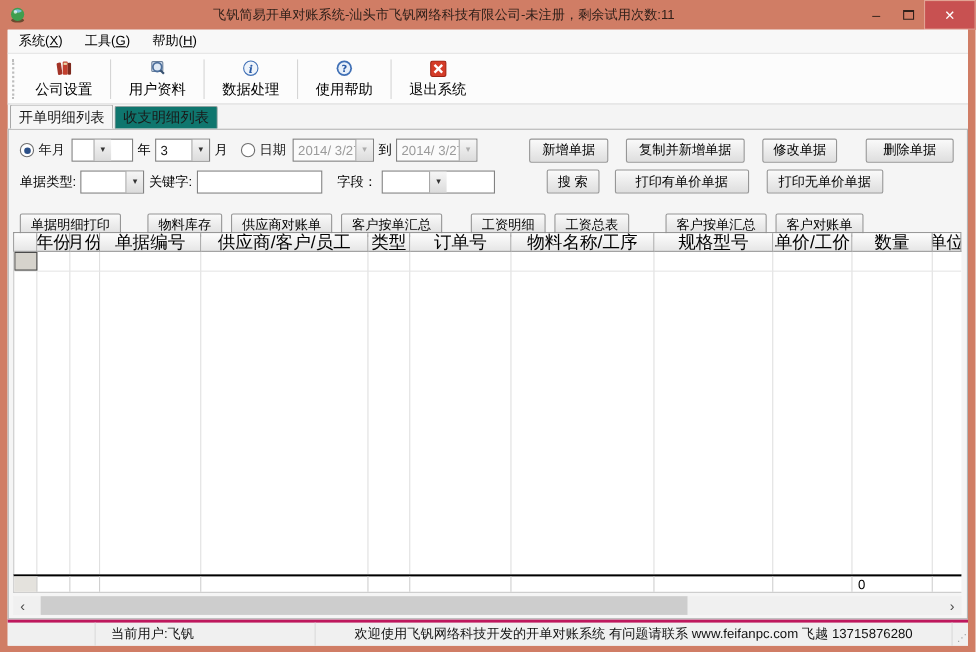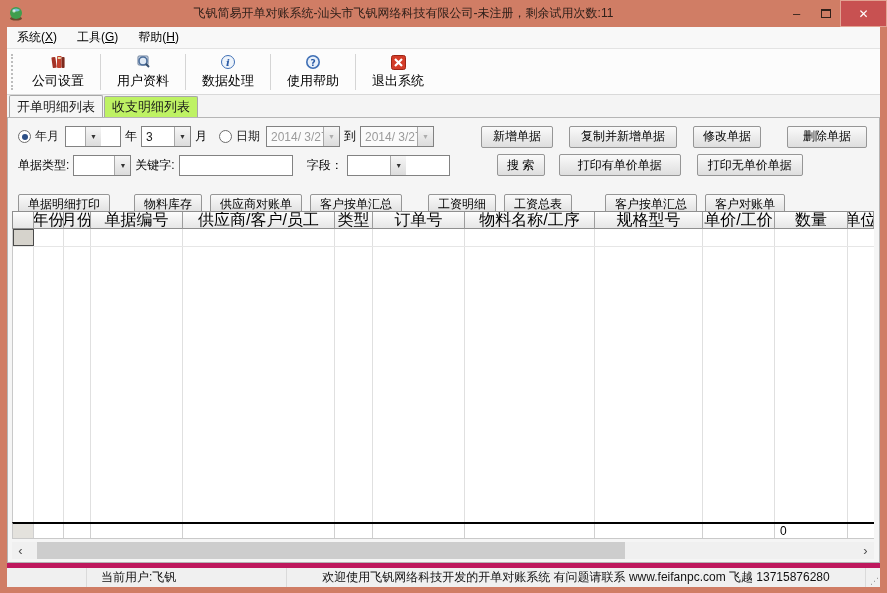--- a/index.html
+++ b/index.html
@@ -23,21 +23,21 @@
   .menu-item { margin-right:20px; color:#000; cursor:default; }
 
   .toolbar { height:46px; background:#fcfcfc; border-bottom:1px solid #d9d9d9; display:flex; align-items:center; }
   .tgrip { width:5px; height:36px; margin-left:4px; border-left:2px dotted #bdbdbd; }
   .tbtn { width:84px; height:42px; display:flex; flex-direction:column; align-items:center; justify-content:center; gap:1px; cursor:default; }
   .tbtn .tlabel { font-size:13px; color:#000; }
   .tsep { width:1px; height:36px; background:#d5d5d5; }
   .ticon { height:18px; display:flex; align-items:center; justify-content:center; }
 
   .tabstrip { height:22px; display:flex; align-items:flex-end; padding-left:2px; }
-  .tab { height:21px; padding:0 7px; line-height:19px; font-size:13px; background:#bef264; border:1px solid #a7a7a7; border-bottom:none; border-radius:2px 2px 0 0; margin-right:1px; cursor:default; }
+  .tab { height:21px; padding:0 7px; line-height:19px; font-size:13px; background:#0f766e; border:1px solid #a7a7a7; border-bottom:none; border-radius:2px 2px 0 0; margin-right:1px; cursor:default; }
   .tab.active { background:#f6f6f6; height:22px; line-height:21px; position:relative; z-index:3; }
 
   .panel { flex:1; background:#f5f5f5; border:1px solid #b5b5b5; display:flex; flex-direction:column; position:relative; min-height:0; }
 
   .frow { display:flex; align-items:center; padding-left:10px; }
   .frow1 { margin-top:7px; height:23px; }
   .frow2 { margin-top:5px; height:24px; }
   .frow3 { margin-top:7px; height:21px; }
   .lbl { margin:0 4px; white-space:nowrap; color:#000; }
 
@@ -80,21 +80,21 @@
   .c5{width:38px;} .c6{width:92px;} .c7{width:130px;} .c8{width:108px;} .c9{width:72px;}
   .c10{width:73px;} .c11{flex:1;}
 
   
   .hscroll { height:17px; margin:3px 5px 3px 4px; display:flex; background:#f0f0f0; }
   .harrow { width:17px; display:flex; align-items:center; justify-content:center; color:#4d4d4d; font-size:13px; background:#f0f0f0; }
   .htrack { flex:1; position:relative; background:#f0f0f0; }
   .hthumb { position:absolute; top:0; bottom:0; left:1%; width:71%; background:#cdcdcd; }
 
   
-  .statusbar { height:24px; background:#f0f0f0; border-top:5px solid #be185d; display:flex; align-items:stretch; font-size:12px; color:#111; }
+  .statusbar { height:24px; background:#f0f0f0; border-top:3px solid #be185d; display:flex; align-items:stretch; font-size:12px; color:#111; }
   .sb-pane { display:flex; align-items:center; border-right:1px solid #dadada; }
   .sb-left { width:80px; }
   .sb-user { width:200px; padding-left:14px; }
   .sb-msg { flex:1; justify-content:center; white-space:nowrap; overflow:hidden; }
   .sb-grip { width:14px; display:flex; align-items:flex-end; justify-content:flex-end; color:#9a9a9a; font-size:9px; padding:0 2px 1px 0; letter-spacing:-1px; }
 </style>
 </head>
 <body>
 
 <div class="window">

